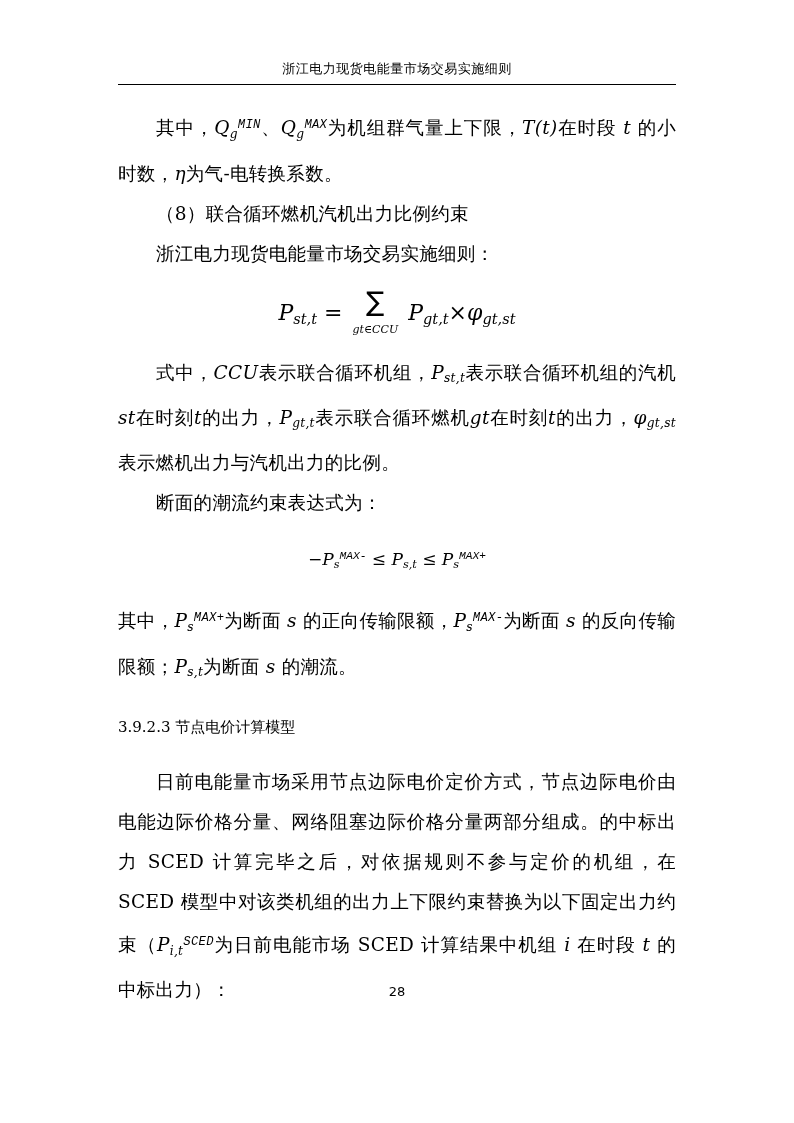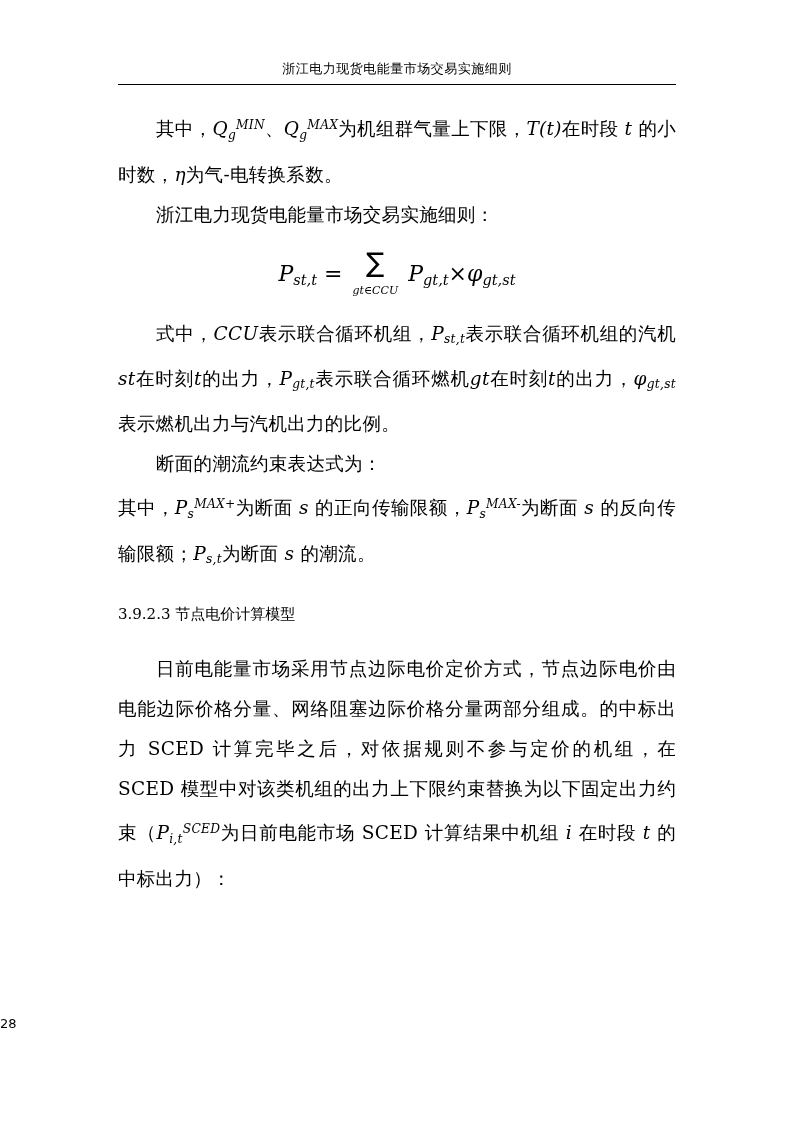--- a/index.html
+++ b/index.html
@@ -69,20 +69,21 @@
   }
   .sub {
     font-size: 0.66em;
     vertical-align: -0.28em;
     font-style: italic;
   }
   .sup {
     font-size: 0.66em;
     vertical-align: 0.5em;
     font-style: italic;
+    font-family: Liberation Mono, monospace;
   }
   .sumwrap {
     display: inline-block;
     vertical-align: middle;
     text-align: center;
     line-height: 1;
     margin: 0 3px;
   }
   .sumsym {
     font-size: 27px;
@@ -94,60 +95,71 @@
     font-style: italic;
     line-height: 1.1;
   }
   .frac-big {
     font-size: 22px;
   }
   .pagenum {
     position: absolute;
     left: 0;
     right: 0;
-    top: 1000px;
+    top: 968px;
+    text-align: center;
     font-size: 13px;
     font-family: "DejaVu Sans", sans-serif;
   }
   .eqline {
     display: inline-block;
   }
 </style>
 </head>
 <body>
 
 <div class="page">
 
   <div class="content">
 
     <div class="header-title">浙江电力现货电能量市场交易实施细则</div>
     <div class="header-rule"></div>
 
     <p class="para indent"><span>其中，</span><i class="v">Q</i><span class="sub">g</span><span class="sup">MIN</span><span>、</span><i class="v">Q</i><span class="sub">g</span><span class="sup">MAX</span><span>为机组群气量上下限，</span><i class="v">T</i><i class="v">(t)</i><span>在时段</span> <i class="v">t</i> <span>的小时数，</span><i class="v">η</i><span>为气-电转换系数。</span></p>
 
+    <p class="para indent">（8）联合循环燃机汽机出力比例约束</p>
 
     <p class="para indent">浙江电力现货电能量市场交易实施细则：</p>
 
     <div class="eq">
       <span class="eqline frac-big">
         <i class="v">P</i><span class="sub">st,t</span>
         <span>=</span>
         <span class="sumwrap">
           <span class="sumsym">∑</span><br>
           <span class="sumsub">gt∈CCU</span>
         </span>
         <i class="v">P</i><span class="sub">gt,t</span><span>×</span><i class="v">φ</i><span class="sub">gt,st</span>
       </span>
     </div>
 
     <p class="para indent"><span>式中，</span><i class="v">CCU</i><span>表示联合循环机组，</span><i class="v">P</i><span class="sub">st,t</span><span>表示联合循环机组的汽机</span><i class="v">st</i><span>在时刻</span><i class="v">t</i><span>的出力，</span><i class="v">P</i><span class="sub">gt,t</span><span>表示联合循环燃机</span><i class="v">gt</i><span>在时刻</span><i class="v">t</i><span>的出力，</span><i class="v">φ</i><span class="sub">gt,st</span><span>表示燃机出力与汽机出力的比例。</span></p>
 
 
     <p class="para indent">断面的潮流约束表达式为：</p>
 
+    <div class="eq eq-small">
+      <span class="eqline">
+        <span>−</span><i class="v">P</i><span class="sub">s</span><span class="sup">MAX-</span>
+        <span>≤</span>
+        <i class="v">P</i><span class="sub">s,t</span>
+        <span>≤</span>
+        <i class="v">P</i><span class="sub">s</span><span class="sup">MAX+</span>
+      </span>
+    </div>
 
     <p class="para noindent"><span>其中，</span><i class="v">P</i><span class="sub">s</span><span class="sup">MAX+</span><span>为断面</span> <i class="v">s</i> <span>的正向传输限额，</span><i class="v">P</i><span class="sub">s</span><span class="sup">MAX-</span><span>为断面</span> <i class="v">s</i> <span>的反向传输限额；</span><i class="v">P</i><span class="sub">s,t</span><span>为断面</span> <i class="v">s</i> <span>的潮流。</span></p>
 
     <p class="heading">3.9.2.3 节点电价计算模型</p>
 
     <p class="para indent"><span>日前电能量市场采用节点边际电价定价方式，节点边际电价由电能边际价格分量、网络阻塞边际价格分量两部分组成。的中标出力 SCED 计算完毕之后，对依据规则不参与定价的机组，在 SCED 模型中对该类机组的出力上下限约束替换为以下固定出力约束（</span><i class="v">P</i><span class="sub">i,t</span><span class="sup">SCED</span><span>为日前电能市场 SCED 计算结果中机组</span> <i class="v">i</i> <span>在时段</span> <i class="v">t</i> <span>的中标出力）：</span></p>
 
 
   </div>
 

